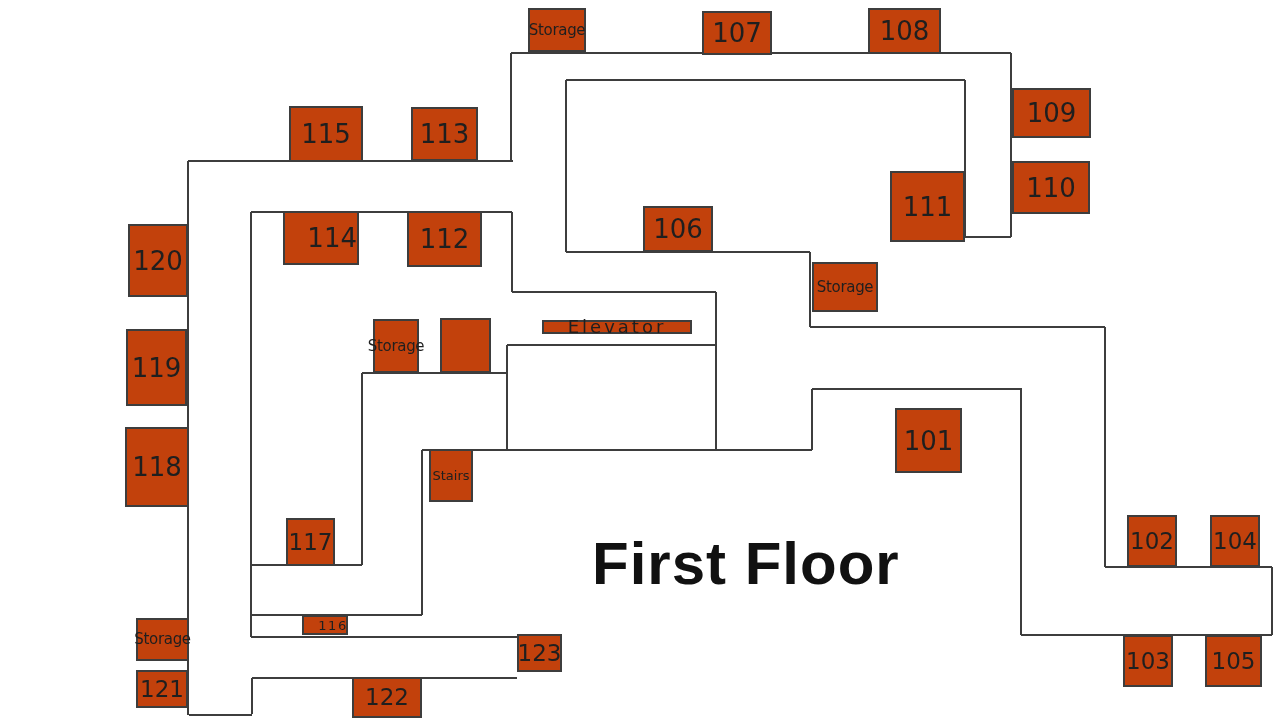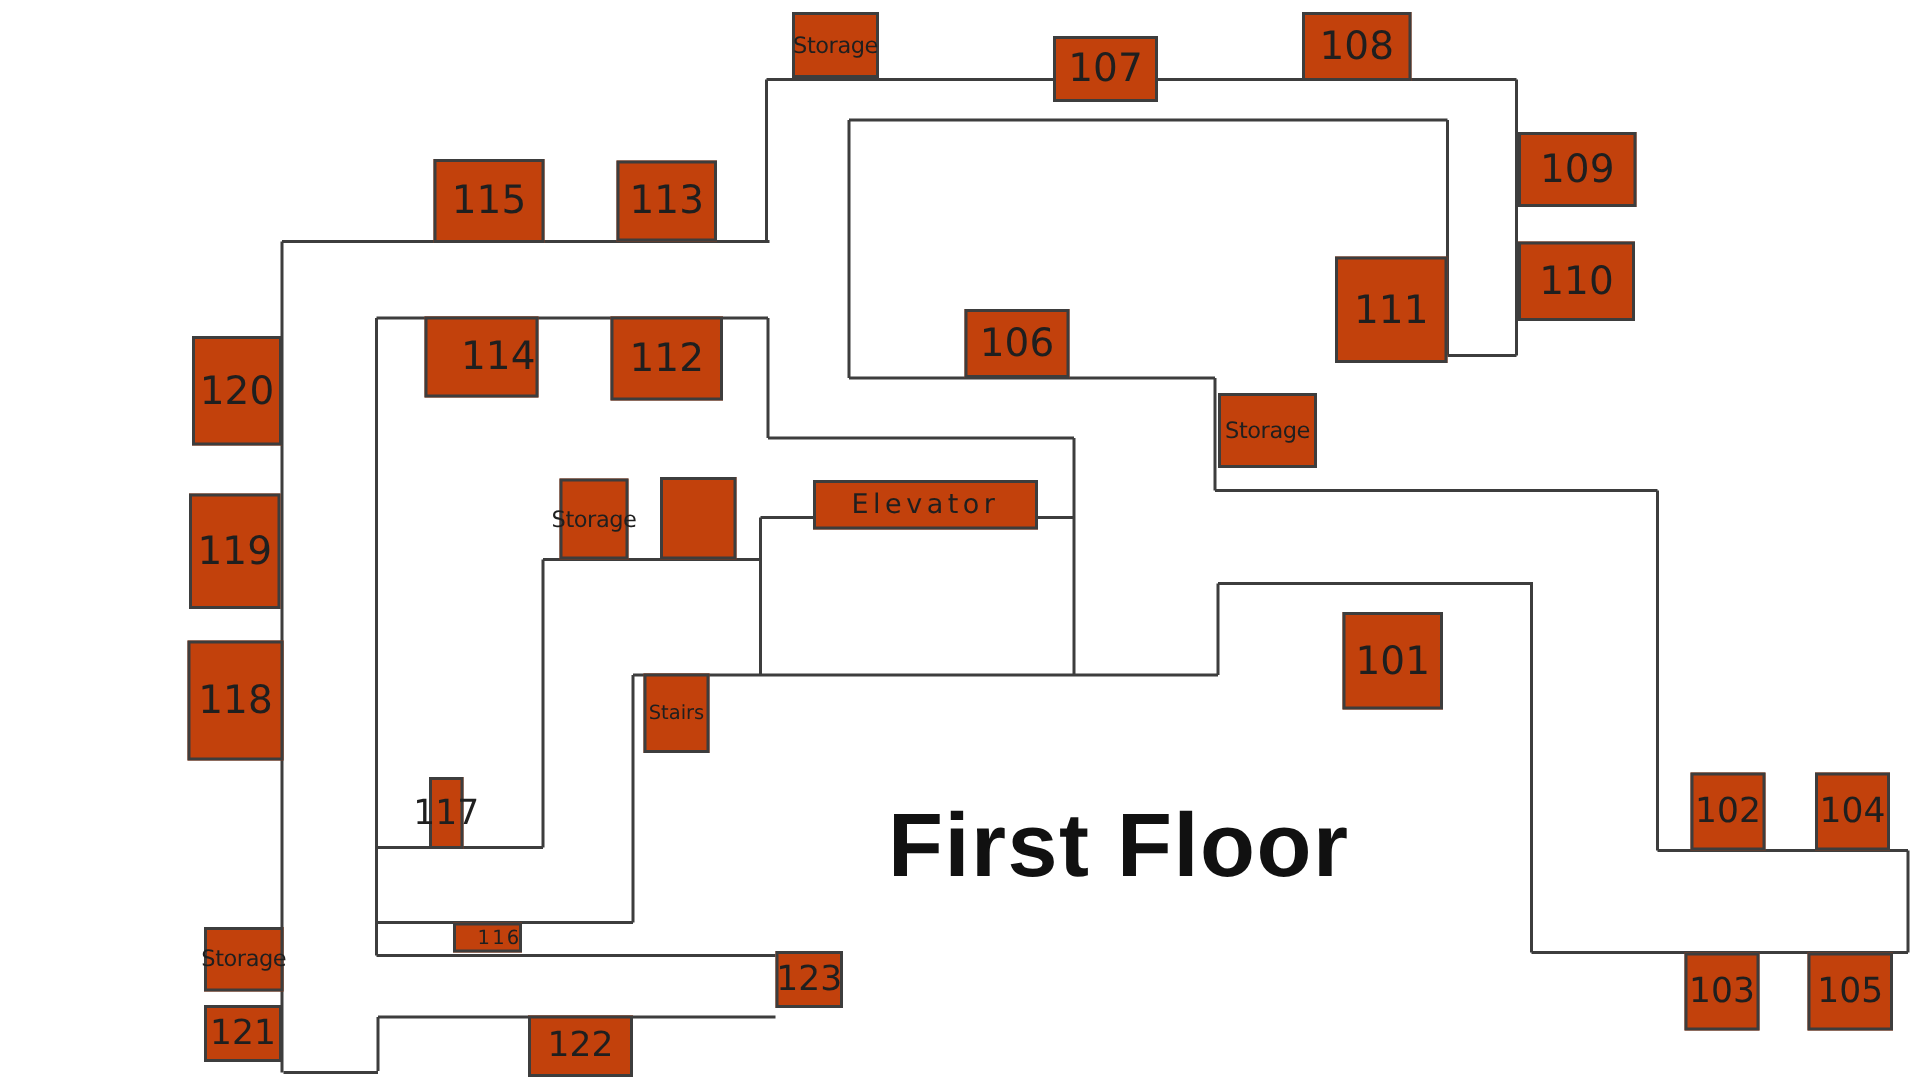--- a/index.html
+++ b/index.html
@@ -91,21 +91,21 @@
       <line x1="251" y1="615" x2="422" y2="615" stroke="#3d3d3d" stroke-width="2"></line>
       <line x1="251" y1="637" x2="517" y2="637" stroke="#3d3d3d" stroke-width="2"></line>
       <line x1="252" y1="678" x2="517" y2="678" stroke="#3d3d3d" stroke-width="2"></line>
       <line x1="252" y1="678" x2="252" y2="714" stroke="#3d3d3d" stroke-width="2"></line>
       <line x1="189" y1="715" x2="252" y2="715" stroke="#3d3d3d" stroke-width="2"></line>
     </svg>
   <div class="floor-title">First Floor</div>
 <div class="room txt" style="left: 528px; top: 8px; width: 58px; height: 44px;">
       <span>Storage</span>
     </div>
-    <div class="room num" style="left: 702px; top: 24px; width: 70px; height: 44px;">
+    <div class="room num" style="left: 702px; top: 11px; width: 70px; height: 44px;">
       <span>107</span>
     </div>
     <div class="room num" style="left: 868px; top: 8px; width: 73px; height: 46px;">
       <span>108</span>
     </div>
     <div class="room num" style="left: 1012px; top: 88px; width: 79px; height: 50px;">
       <span>109</span>
     </div>
     <div class="room num" style="left: 1012px; top: 161px; width: 78px; height: 53px;">
       <span>110</span>
@@ -139,30 +139,30 @@
     </div>
     <div class="room txt" style="left: 812px; top: 262px; width: 66px; height: 50px;">
       <span>Storage</span>
     </div>
     <div class="room txt" style="left: 373px; top: 319px; width: 46px; height: 54px;">
       <span>Storage</span>
     </div>
     <div class="room txt" style="left: 440px; top: 318px; width: 51px; height: 55px;">
       <span></span>
     </div>
-    <div class="room elev" style="left: 542px; top: 320px; width: 150px; height: 33px;">
+    <div class="room elev" style="left: 542px; top: 320px; width: 150px; height: 14px;">
       <span>Elevator</span>
     </div>
     <div class="room txt-sm" style="left: 429px; top: 449px; width: 44px; height: 53px;">
       <span>Stairs</span>
     </div>
     <div class="room num" style="left: 895px; top: 408px; width: 67px; height: 65px;">
       <span>101</span>
     </div>
-    <div class="room num-sm" style="left: 286px; top: 518px; width: 23px; height: 48px;">
+    <div class="room num-sm" style="left: 286px; top: 518px; width: 49px; height: 48px;">
       <span>117</span>
     </div>
     <div class="room num-sm" style="left: 1127px; top: 515px; width: 50px; height: 52px;">
       <span>102</span>
     </div>
     <div class="room num-sm" style="left: 1210px; top: 515px; width: 50px; height: 52px;">
       <span>104</span>
     </div>
     <div class="room num-sm" style="left: 1123px; top: 635px; width: 50px; height: 52px;">
       <span>103</span>

